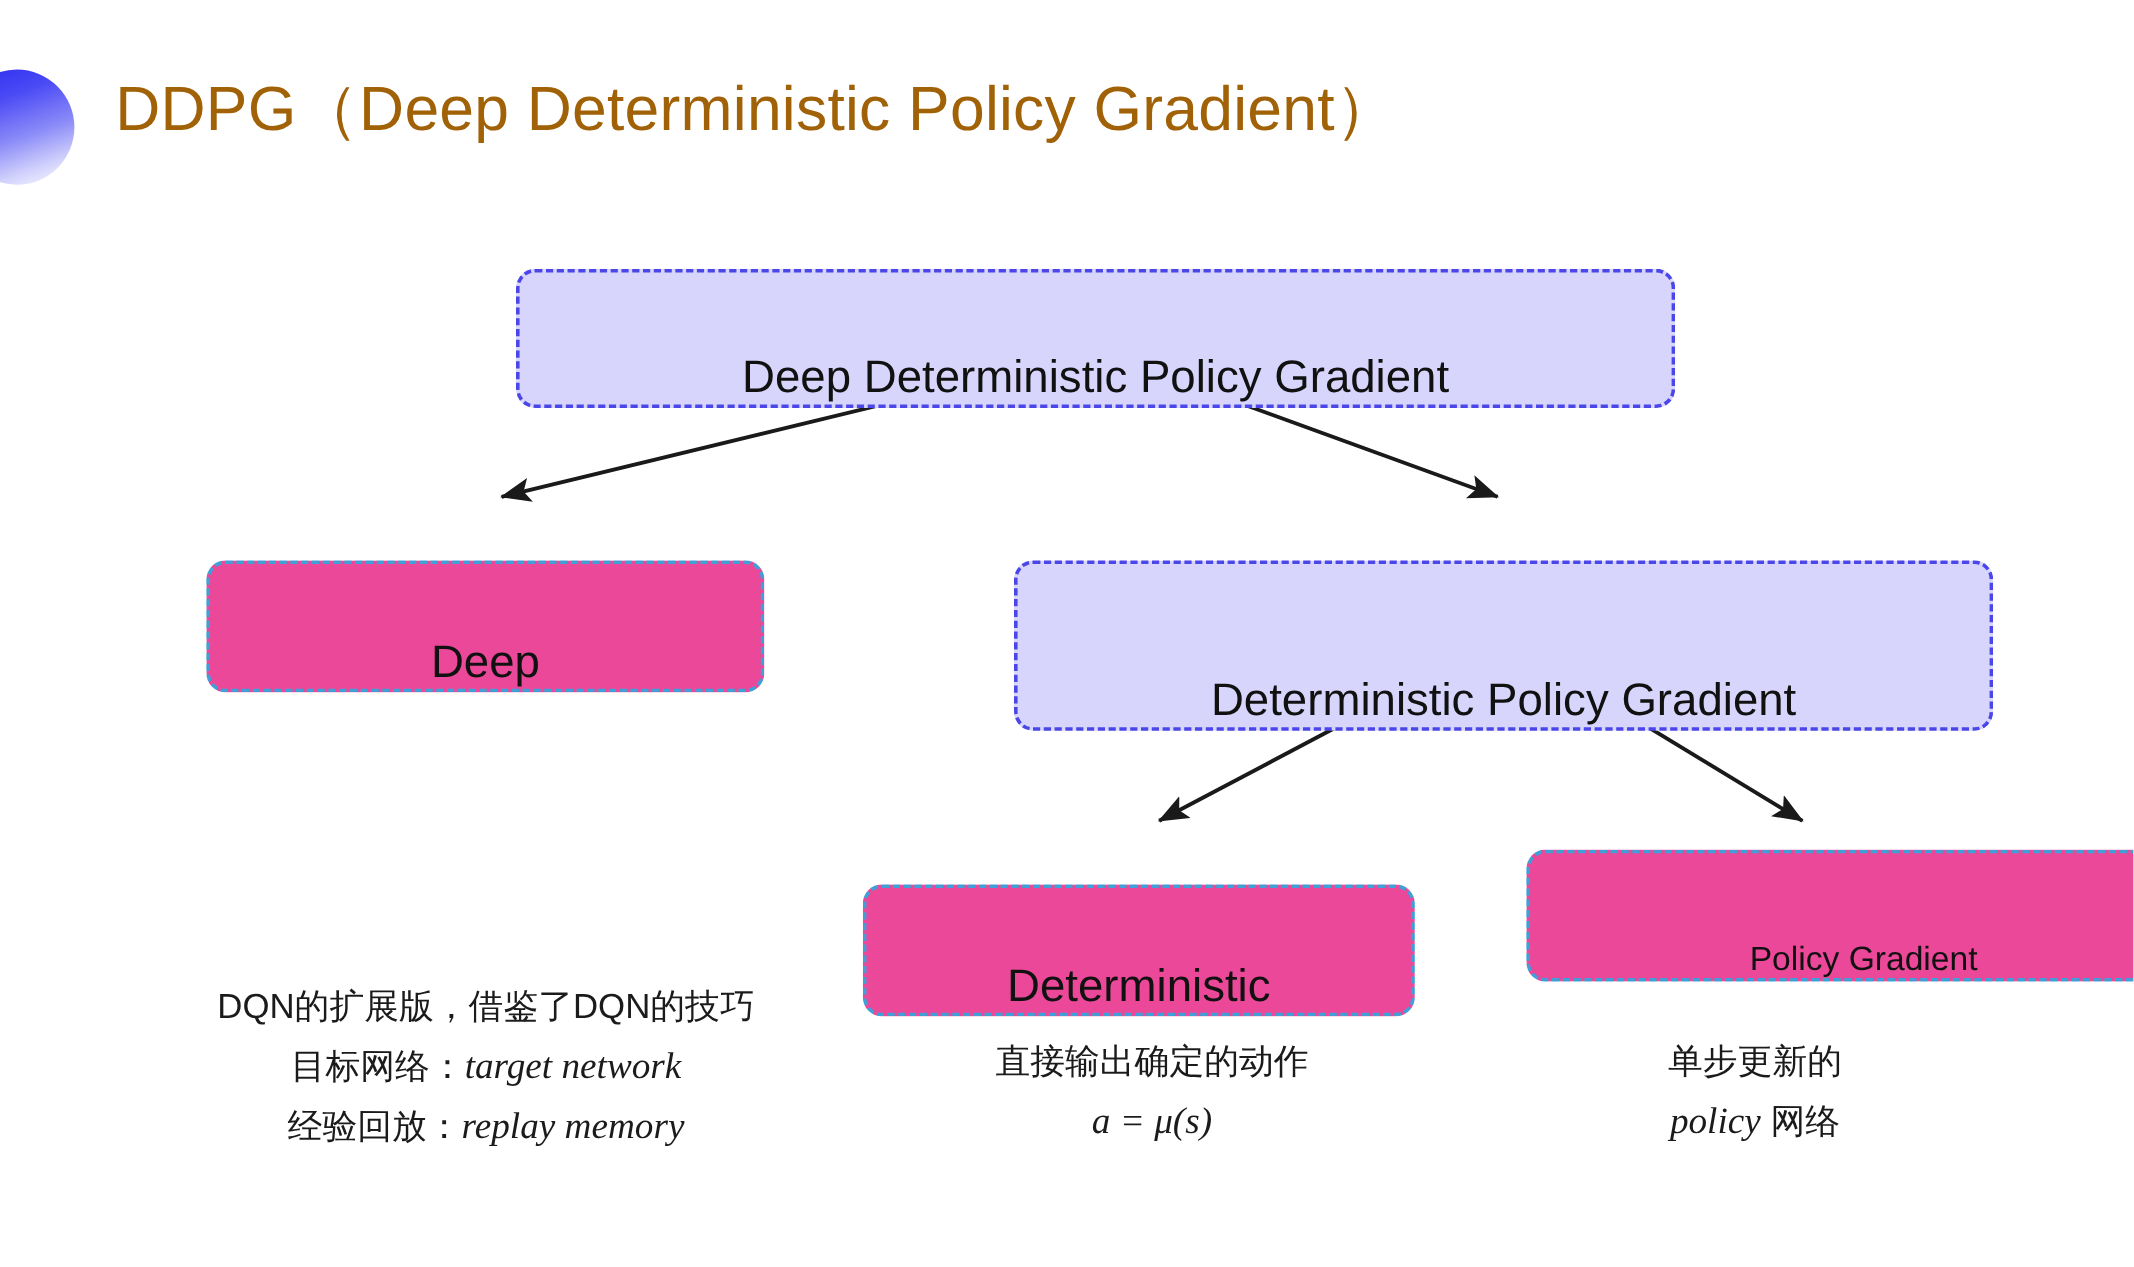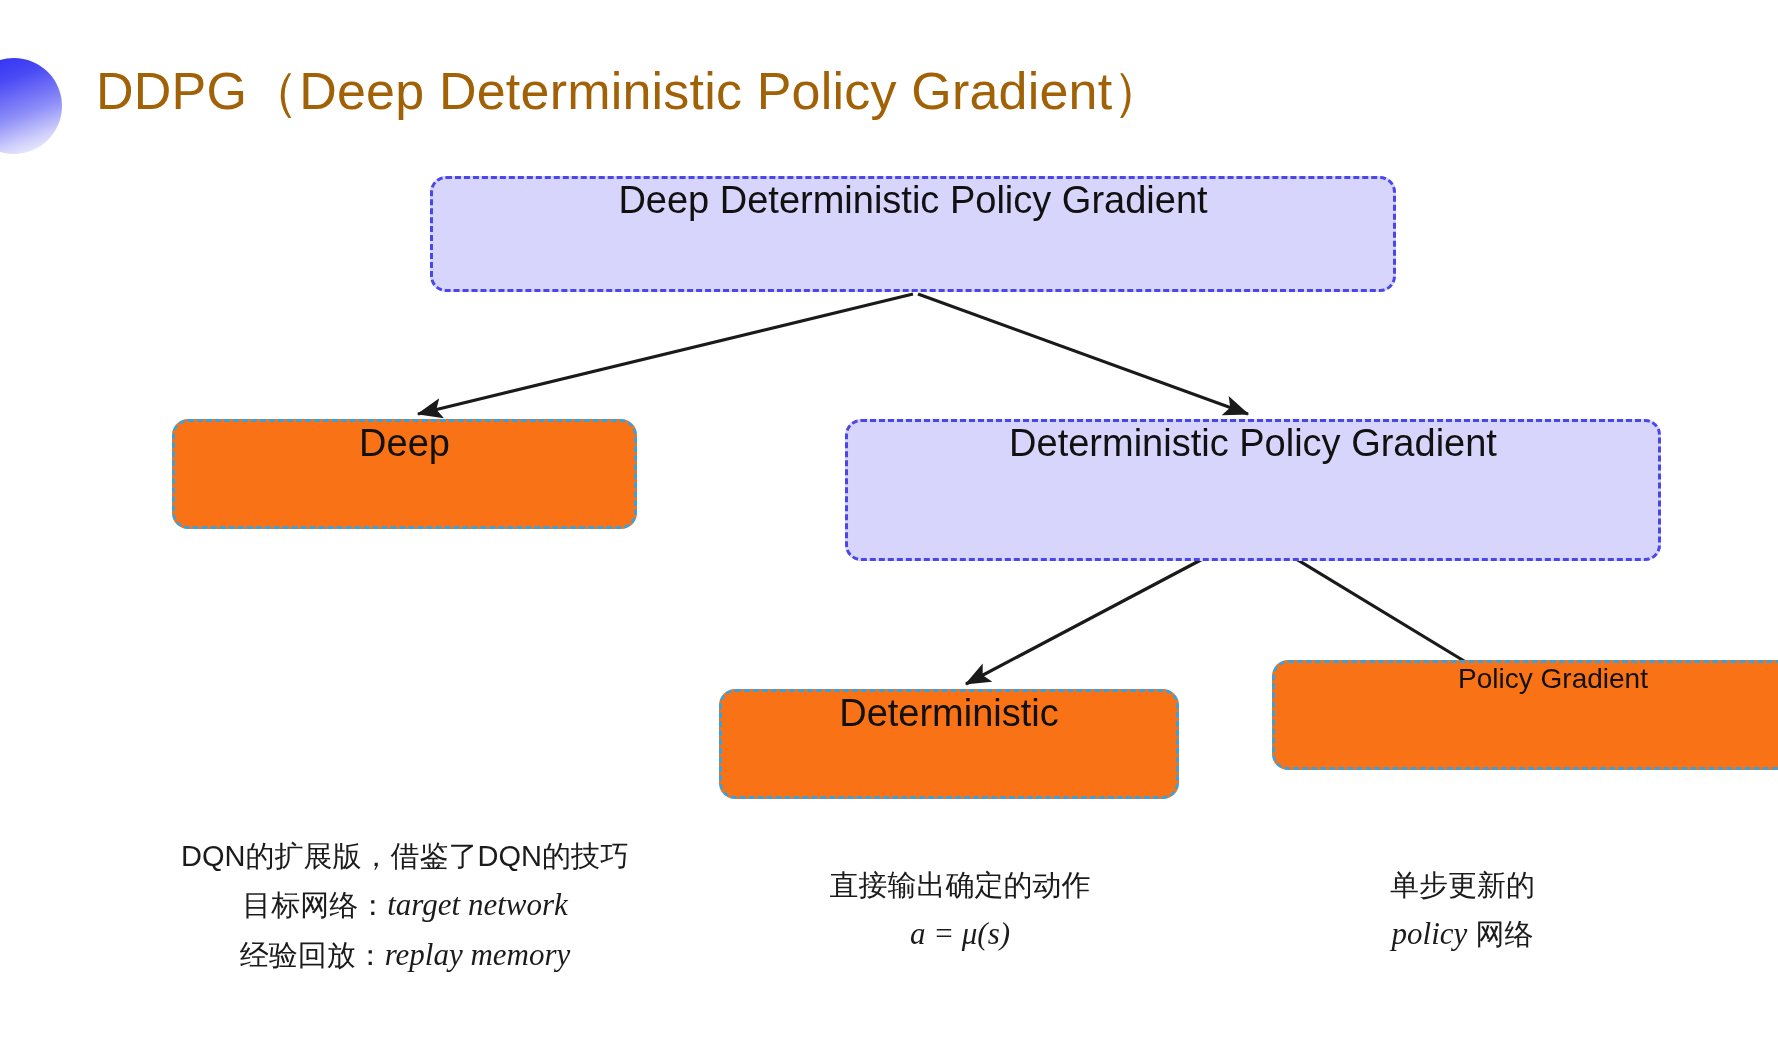--- a/index.html
+++ b/index.html
@@ -40,32 +40,33 @@
     letter-spacing: 0.2px;
     white-space: nowrap;
   }
 
   
   .node {
     position: absolute;
     box-sizing: border-box;
     border-radius: 16px;
     display: flex;
-    align-items: flex-start;
+    align-items: flex-end;
     justify-content: center;
     text-align: center;
     color: #111111;
     font-weight: 400;
+    margin-top: 48px;
   }
   .node-purple {
     background: #d7d5fb;
     border: 3px dashed #4b46e8;
   }
   .node-cyan {
-    background: #f97316;
+    background: #ec4899;
     border: 3px dashed #3f9fd6;
   }
   .node-label {
     display: block;
     padding: 0 10px;
   }
 
   #node-root {
     left: 430px;
     top: 176px;
@@ -125,21 +126,21 @@
     display: block;
   }
   .mathi {
     font-family: "Liberation Serif", "DejaVu Serif", serif;
     font-style: italic;
     font-size: 31px;
   }
 
   #caption-deep {
     left: 140px;
-    top: 833px;
+    top: 816px;
     width: 530px;
   }
   #caption-deep .ln:nth-child(1) { text-align: center; }
 
   #caption-deterministic {
     left: 725px;
     top: 862px;
     width: 470px;
   }
   #caption-policy {

